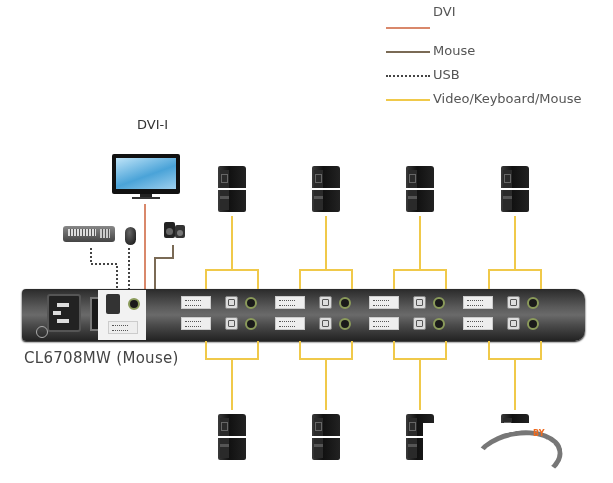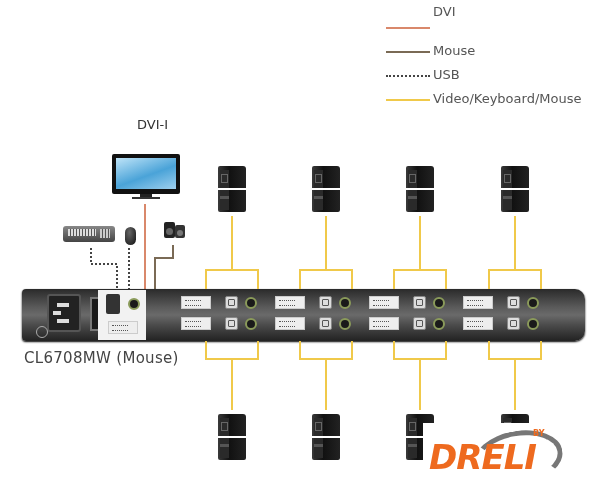--- a/index.html
+++ b/index.html
@@ -182,15 +182,14 @@
       <div class="body"></div>
       <div class="front"></div>
       <div class="slot"></div>
       <div class="band"></div>
       <div class="drive"></div>
     </div>
   </div>
 
 <div class="logo-box">
   <div class="abs" style="left:50px;top:8px;width:80px;height:44px;border:5px solid #777;border-radius:50%;border-left-color:transparent;border-bottom-color:transparent;transform:rotate(-10deg);"></div>
-  <div class="abs" style="left:6px;top:14px;font-size:34px;font-weight:bold;font-style:italic;color:#ee6a1f;letter-spacing:-1px;font-family:'DejaVu Sans',sans-serif;">DRELI</div>
   <div class="abs" style="left:110px;top:6px;font-size:8px;font-weight:bold;color:#ee6a1f;">BY</div>
 </div>
 
 </body></html>

